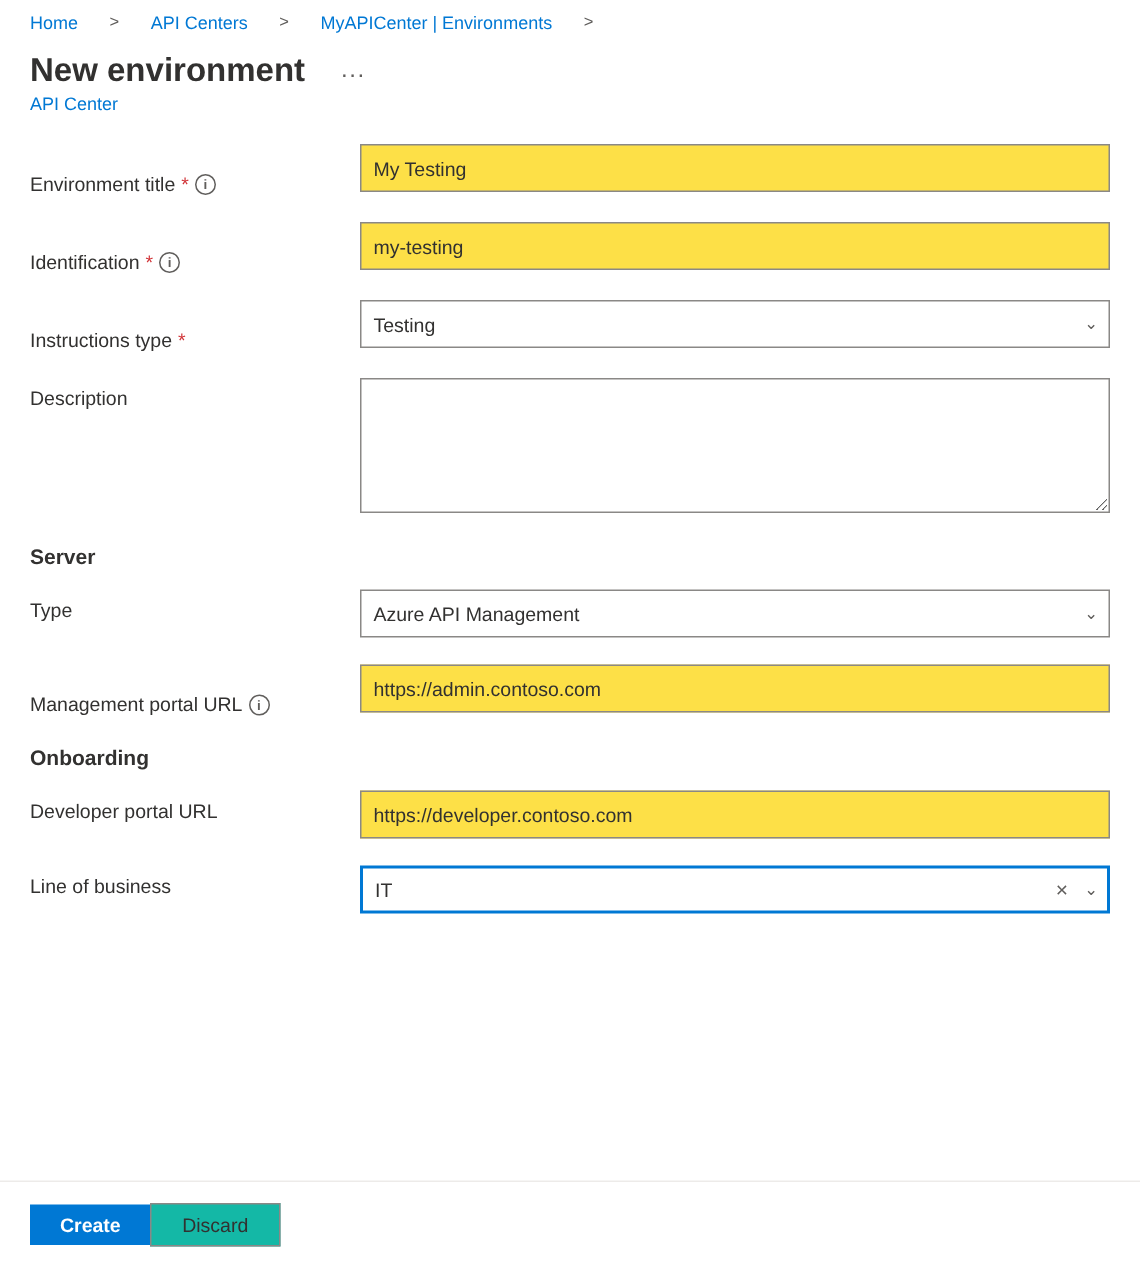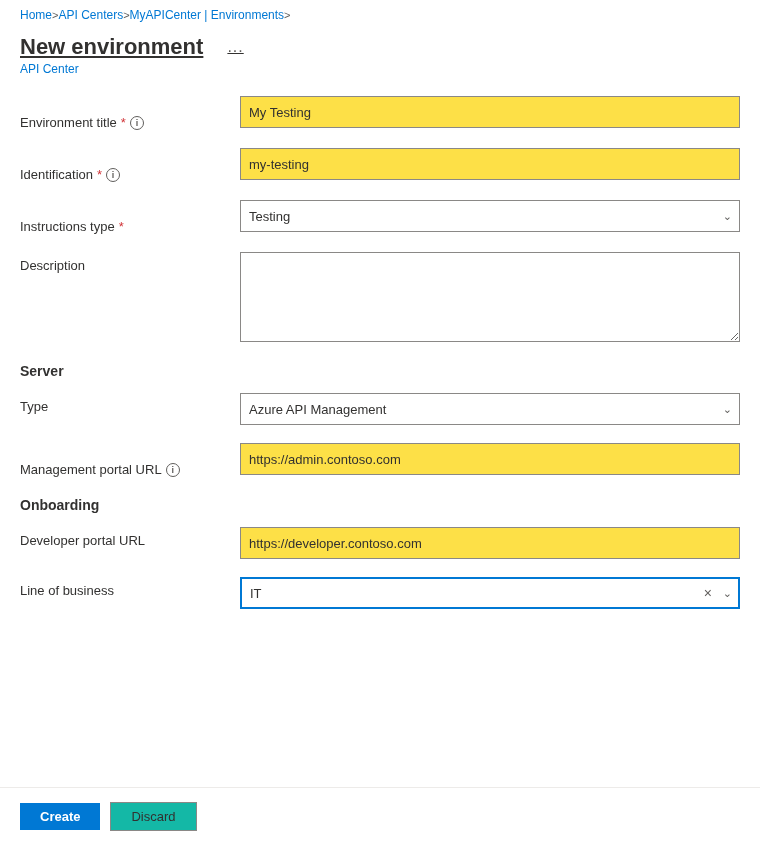--- a/index.html
+++ b/index.html
@@ -13,38 +13,37 @@
       display: flex;
       flex-direction: column;
     }
 
     .breadcrumb {
       padding: 8px 20px;
       font-size: 12px;
       color: #0078d4;
       display: flex;
       align-items: center;
-      gap: 0;
+      gap: 21px;
     }
     .breadcrumb span { color: #605e5c; }
     .breadcrumb a { color: #0078d4; text-decoration: none; }
     .breadcrumb .sep { color: #605e5c; font-size: 11px; }
 
     .main-content {
       flex: 1;
       padding: 0 20px 20px 20px;
     }
 
     .page-header {
       display: flex;
       align-items: center;
       gap: 20px;
       margin-bottom: 2px;
       margin-top: 4px;
-      text-decoration: underline;
     }
     .page-title {
       font-size: 22px;
       font-weight: 600;
       color: #323130;
     }
     .ellipsis-btn {
       background: none;
       border: none;
       cursor: pointer;
@@ -171,21 +170,20 @@
       color: #0078d4;
       text-decoration: none;
       font-size: 13px;
       cursor: pointer;
     }
 
     .footer {
       padding: 14px 20px;
       border-top: 1px solid #edebe9;
       display: flex;
-      gap: 10px;
       align-items: center;
       background: #fff;
     }
 
     .btn-primary {
       background: #0078d4;
       color: #fff;
       border: none;
       padding: 6px 20px;
       font-size: 13px;

